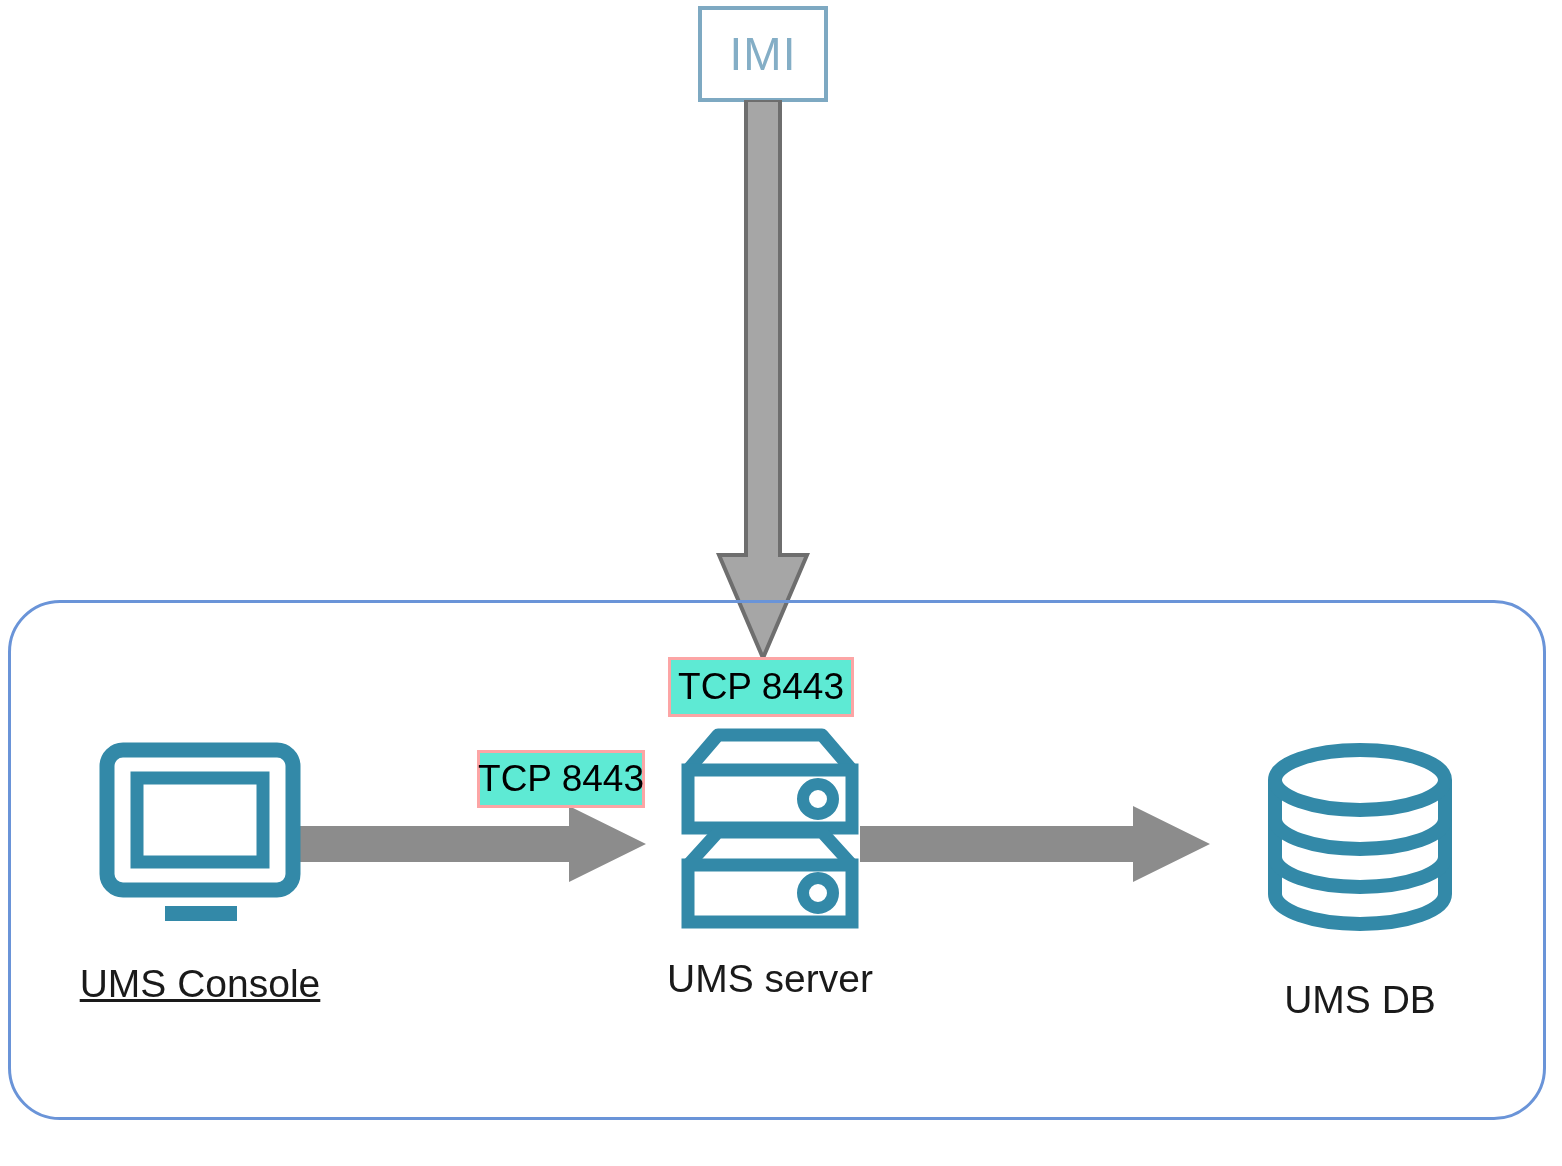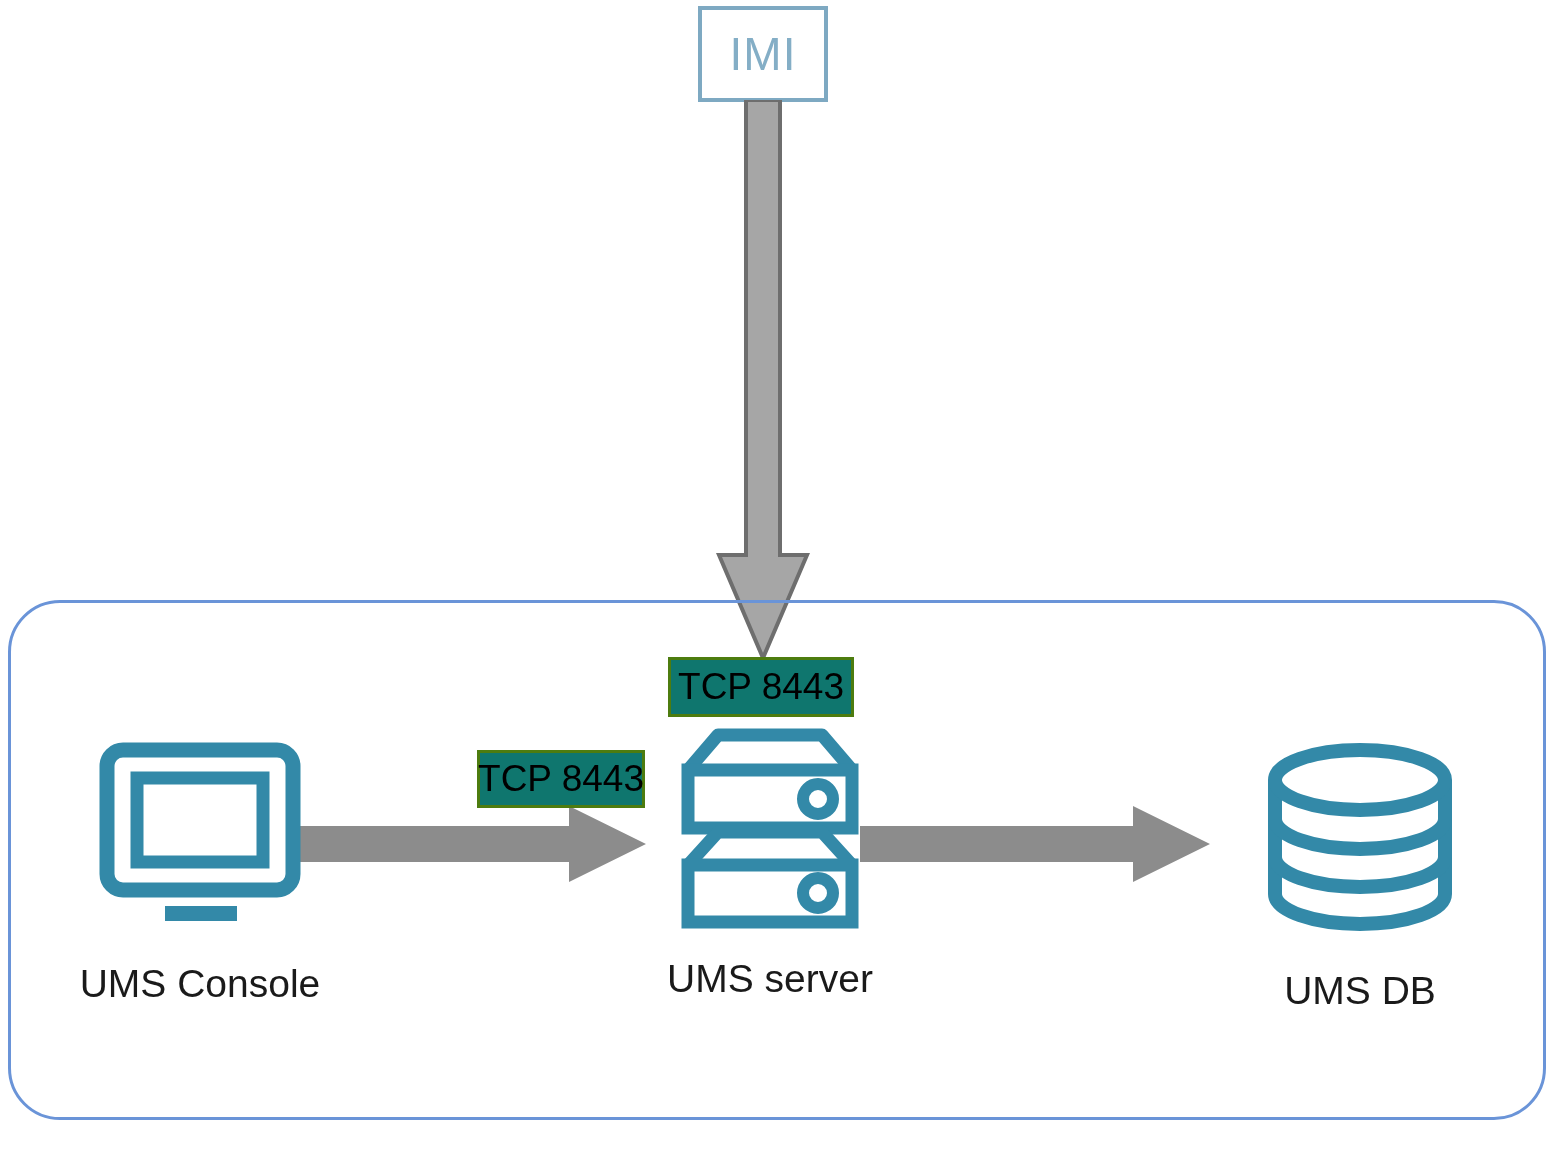--- a/index.html
+++ b/index.html
@@ -88,22 +88,22 @@
   }
   .h-arrow.right-arrow {
     left: 860px;
     top: 806px;
     width: 350px;
   }
 
   
   .port-box {
     position: absolute;
-    border: 3px solid #4d7c0f;
-    background: #0f766e;
+    border: 3px solid #fca5a5;
+    background: #5eead4;
     box-sizing: border-box;
     display: flex;
     align-items: center;
     justify-content: center;
     font-size: 37px;
     color: #000000;
     white-space: nowrap;
     padding: 0 10px;
   }
   .port-box.top-port {
@@ -138,23 +138,23 @@
   .node-label {
     font-size: 39px;
     color: #1a1a1a;
     white-space: nowrap;
   }
 
   .node.console  { left: 30px;   top: 742px; width: 340px; }
   .node.server   { left: 600px;  top: 726px; width: 340px; justify-content: flex-end; }
   .node.database { left: 1200px; top: 742px; width: 320px; }
 
-  .node.console  .node-label { margin-top: 26px; }
+  .node.console  .node-label { margin-top: 26px; text-decoration: underline; }
   .node.server   .node-label { margin-top: 22px; }
-  .node.database .node-label { margin-top: 33px; }
+  .node.database .node-label { margin-top: 42px; }
 </style>
 </head>
 <body>
 
 <div id="canvas">
 
   <div class="imi-tag">
     <span>IMI</span>
   </div>
 

